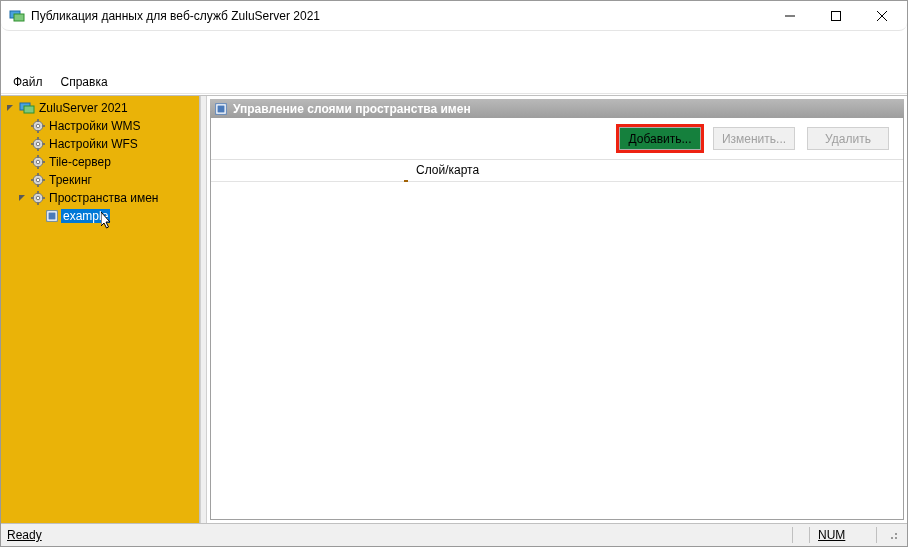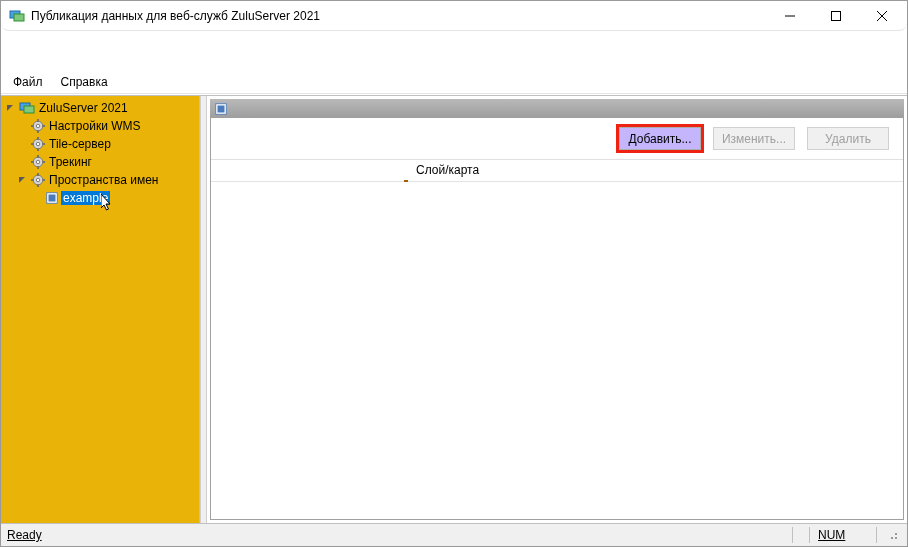--- a/index.html
+++ b/index.html
@@ -19,21 +19,21 @@
 .tree-node .exp { width: 14px; display: flex; align-items: center; justify-content: center; color: #555; cursor: pointer; }
 .tree-node .icon { display: flex; align-items: center; margin: 0 2px; }
 .tree-label { padding: 0 2px; }
 .tree-label.selected { background: #0078d7; color: #fff; }
 .splitter { width: 7px; background: #f0f0f0; cursor: ew-resize; border-right: 1px solid #d0d0d0; border-left: 1px solid #d0d0d0; }
 .main-pane { flex: 1; display: flex; flex-direction: column; padding: 3px; }
 .panel-header { height: 19px; background: linear-gradient(#b9b9b9, #9d9d9d); display: flex; align-items: center; padding: 0 4px; color: #fff; font-weight: bold; font-size: 12px; }
 .panel-header .hicon { margin-right: 5px; display: flex; }
 .panel-body { flex: 1; border: 1px solid #a0a0a0; border-top: none; display: flex; flex-direction: column; }
 .action-row { height: 42px; display: flex; justify-content: flex-end; align-items: center; padding: 0 14px; gap: 12px; border-bottom: 1px solid #e0e0e0; }
-.btn { width: 82px; height: 23px; border: 1px solid #adadad; background: #c4b5fd; font-size: 12px; cursor: pointer; display:flex; align-items:center; justify-content:center; }
+.btn { width: 82px; height: 23px; border: 1px solid #adadad; background: #15803d; font-size: 12px; cursor: pointer; display:flex; align-items:center; justify-content:center; }
 .btn[disabled] { color: #a0a0a0; border-color: #d0d0d0; background: #f0f0f0; cursor: default; }
 .highlight-red { box-shadow: 0 0 0 3px #e21; }
 .table-head { height: 22px; display: flex; background: #fff; border-bottom: 1px solid #e3e3e3; }
 .th { padding: 3px 8px; font-size: 12px; color: #000; }
 .th.col-name { width: 197px; border-right: 4px solid #a16207; margin-top: 20px; }
 .th.col-layer { flex: 1; }
 .table-body { flex: 1; background: #fff; }
 .statusbar { height: 22px; display: flex; align-items: center; padding: 0 6px; font-size: 12px; background: #f0f0f0; text-decoration: underline; }
 .statusbar .left { flex: 1; }
 .statusbar .sep { width: 1px; height: 16px; background: #c0c0c0; margin: 0 8px; }
@@ -108,20 +108,35 @@
                 <line x1="8" y1="0" x2="8" y2="3"></line>
                 <line x1="8" y1="13" x2="8" y2="16"></line>
                 <line x1="0" y1="8" x2="3" y2="8"></line>
                 <line x1="13" y1="8" x2="16" y2="8"></line>
               </g>
             </svg>
         </span>
         <span class="tree-label">Настройки WMS</span>
       </div>
 
+      <div class="tree-node" style="padding-left:26px">
+        <span class="icon">
+          <svg class="svg-icon" width="14" height="14" viewBox="0 0 16 16">
+              <circle cx="8" cy="8" r="5.5" fill="#d6d6d6" stroke="#6b6b6b"></circle>
+              <circle cx="8" cy="8" r="2" fill="#fff" stroke="#6b6b6b"></circle>
+              <g stroke="#6b6b6b" stroke-width="2">
+                <line x1="8" y1="0" x2="8" y2="3"></line>
+                <line x1="8" y1="13" x2="8" y2="16"></line>
+                <line x1="0" y1="8" x2="3" y2="8"></line>
+                <line x1="13" y1="8" x2="16" y2="8"></line>
+              </g>
+            </svg>
+        </span>
+        <span class="tree-label">Настройки WFS</span>
+      </div>
 
       <div class="tree-node" style="padding-left:26px">
         <span class="icon">
           <svg class="svg-icon" width="14" height="14" viewBox="0 0 16 16">
               <circle cx="8" cy="8" r="5.5" fill="#d6d6d6" stroke="#6b6b6b"></circle>
               <circle cx="8" cy="8" r="2" fill="#fff" stroke="#6b6b6b"></circle>
               <g stroke="#6b6b6b" stroke-width="2">
                 <line x1="8" y1="0" x2="8" y2="3"></line>
                 <line x1="8" y1="13" x2="8" y2="16"></line>
                 <line x1="0" y1="8" x2="3" y2="8"></line>
@@ -189,20 +204,21 @@
     <div class="splitter"></div>
 
     <div class="main-pane">
       <div class="panel-header">
         <span class="hicon">
           <svg class="svg-icon" width="14" height="14" viewBox="0 0 16 16">
               <rect x="2" y="2" width="12" height="12" fill="#fff" stroke="#4a7aba"></rect>
               <rect x="4" y="4" width="8" height="8" fill="#4a7aba"></rect>
             </svg>
         </span>
+        <span>Управление слоями пространства имен</span>
       </div>
       <div class="panel-body">
         <div class="action-row">
           <button class="btn highlight-red">Добавить...</button>
           <button class="btn" disabled="">Изменить...</button>
           <button class="btn" disabled="">Удалить</button>
         </div>
         <div class="table-head">
           <div class="th col-name">Имя</div>
           <div class="th col-layer">Слой/карта</div>

